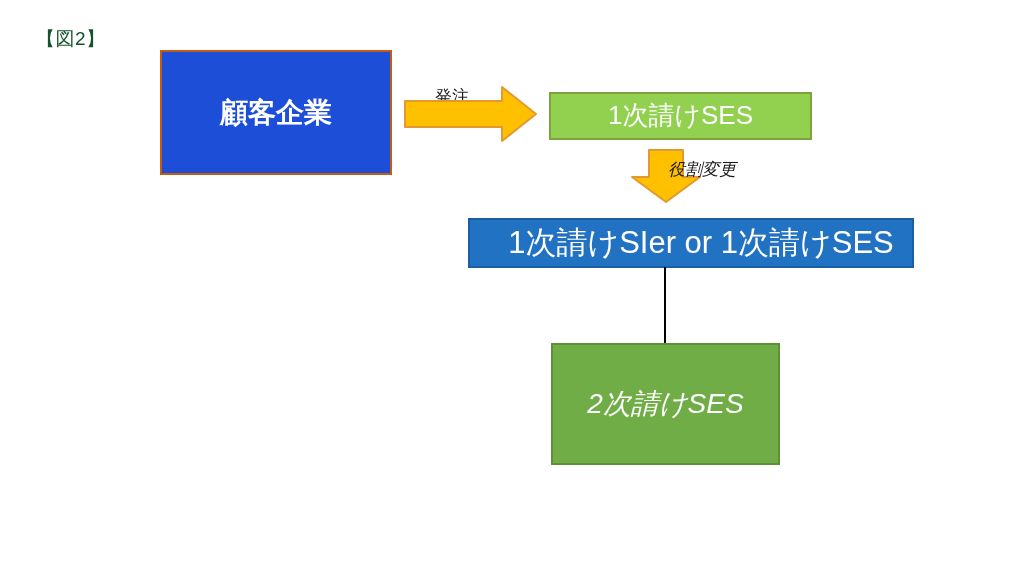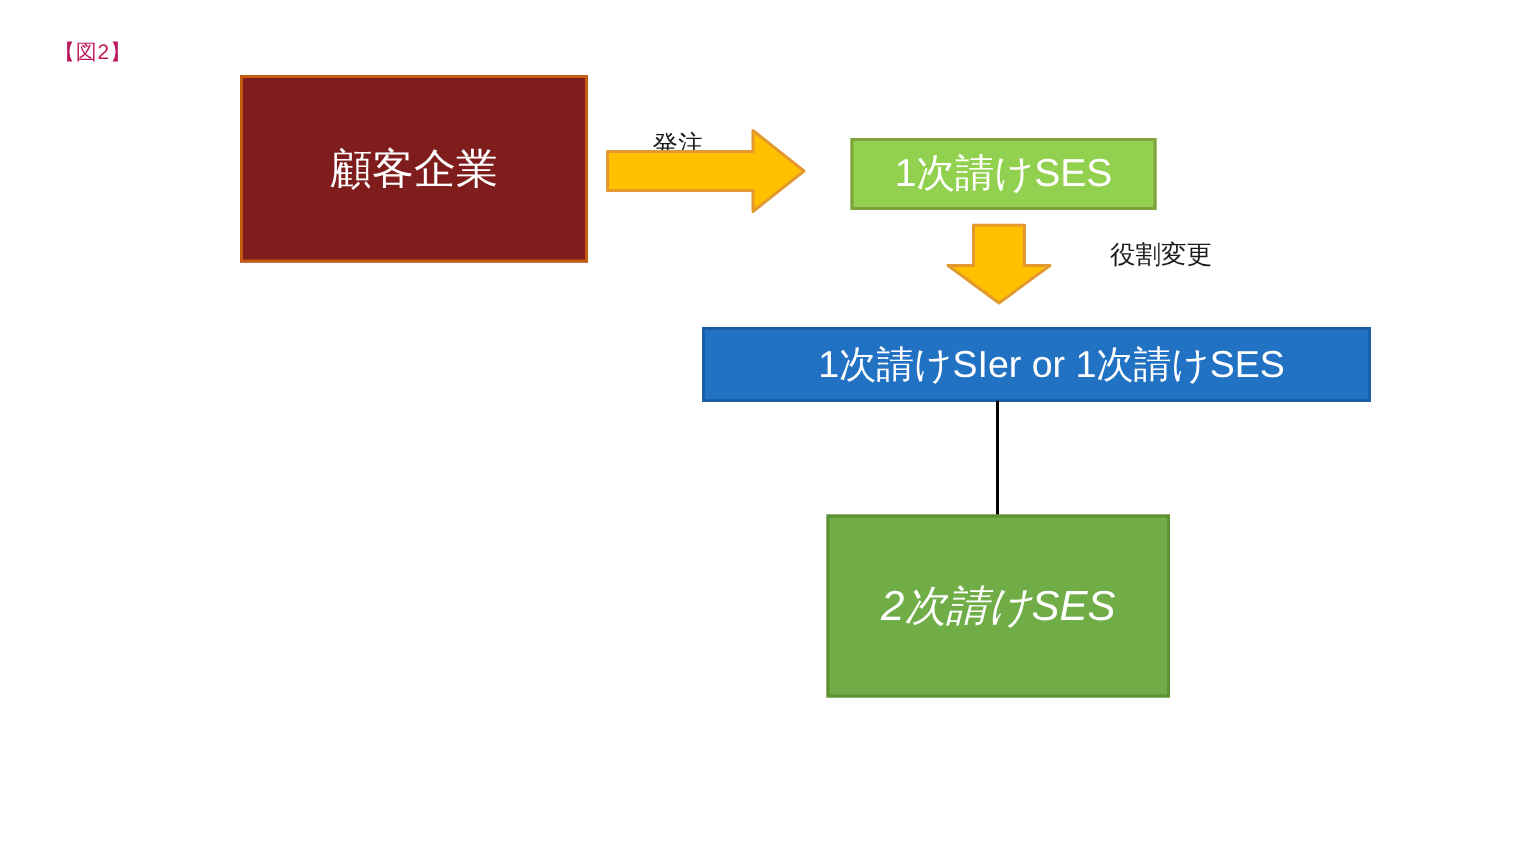--- a/index.html
+++ b/index.html
@@ -12,50 +12,49 @@
     position: relative;
     width: 1024px;
     height: 576px;
     background: #ffffff;
     overflow: hidden;
   }
   .figure-label {
     position: absolute;
     left: 36px;
     top: 26px;
-    font-size: 14px;
-    color: #be185d;
+    font-size: 19px;
+    color: #14532d;
     letter-spacing: 0.5px;
   }
   .node {
     position: absolute;
     display: flex;
     align-items: center;
     justify-content: center;
     color: #ffffff;
     border: 2px solid transparent;
     box-sizing: border-box;
     text-align: center;
     line-height: 1.2;
   }
   .node-customer {
     left: 160px; top: 50px;
     width: 232px; height: 125px;
     font-size: 28px;
   }
   .node-tier1-ses {
     left: 549px; top: 92px;
-    width: 204px; height: 48px;
+    width: 263px; height: 48px;
     font-size: 26px;
-    margin-left: 18px;
   }
   .node-tier1-sier {
     left: 468px; top: 218px;
     width: 446px; height: 50px;
-    font-size: 25px;
+    font-size: 31px;
     white-space: nowrap;
     padding-left: 20px;
   }
   .node-tier2-ses {
     left: 551px; top: 343px;
     width: 229px; height: 122px;
     font-size: 28px;
   }
   .arrow-svg {
     position: absolute;
@@ -63,35 +62,35 @@
   }
   .arrow-right-svg { left: 404px; top: 85px; }
   .arrow-down-svg  { left: 630px; top: 149px; }
   .edge-label {
     position: absolute;
     font-size: 17px;
     color: #1a1a1a;
     white-space: nowrap;
   }
   .label-order { left: 435px; top: 60px; margin-top: 25px; }
-  .label-role-change { left: 740px; top: 158px; }
+  .label-role-change { left: 668px; top: 158px; font-style: italic; }
   .connector {
     position: absolute;
     left: 664px; top: 267px;
     width: 2px; height: 77px;
   }
 </style>
 </head>
 <body>
 
 <div class="canvas">
 
   <div class="figure-label">【図2】</div>
 
-  <div class="node node-customer" style="background-color: #7f1d1d; border-color: rgb(197, 90, 17);">
+  <div class="node node-customer" style="background-color: #1d4ed8; border-color: rgb(197, 90, 17); font-weight: bold;">
     <span>顧客企業</span>
   </div>
 
   <div class="edge-label label-order">発注</div>
 
   <svg class="arrow-svg arrow-right-svg" width="134" height="58" viewBox="0 0 134 58">
     <polygon points="1,16 98,16 98,2 132,29 98,56 98,42 1,42" stroke-width="2" stroke-linejoin="round" fill="#FFC000" style="stroke: rgb(226, 153, 47);"></polygon>
   </svg>
 
   <div class="node node-tier1-ses" style="background-color: rgb(146, 208, 80); border-color: rgb(126, 163, 60);">

